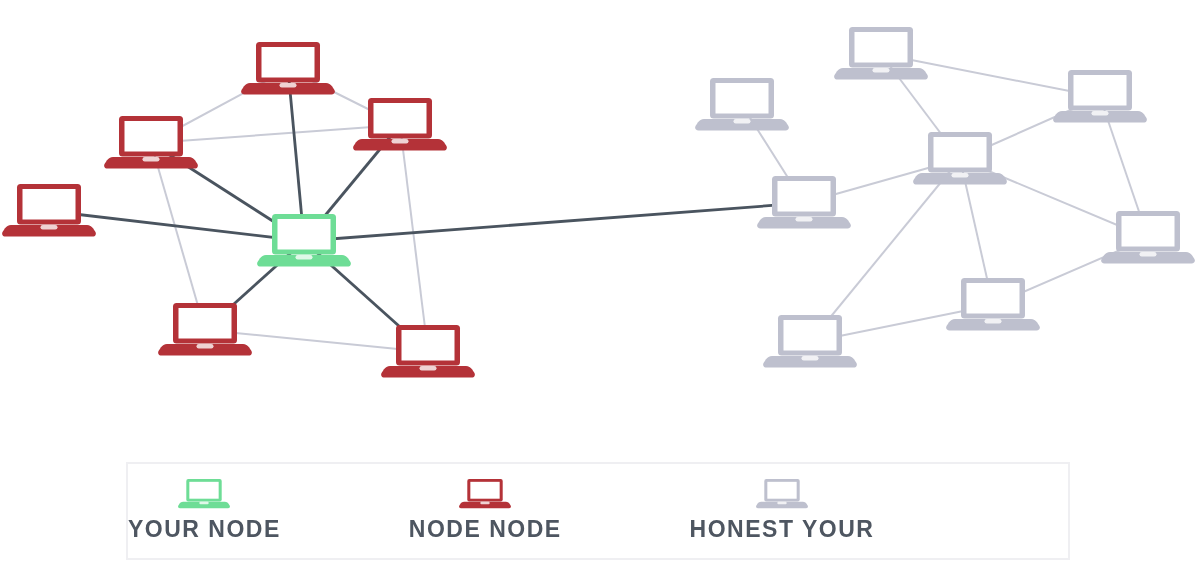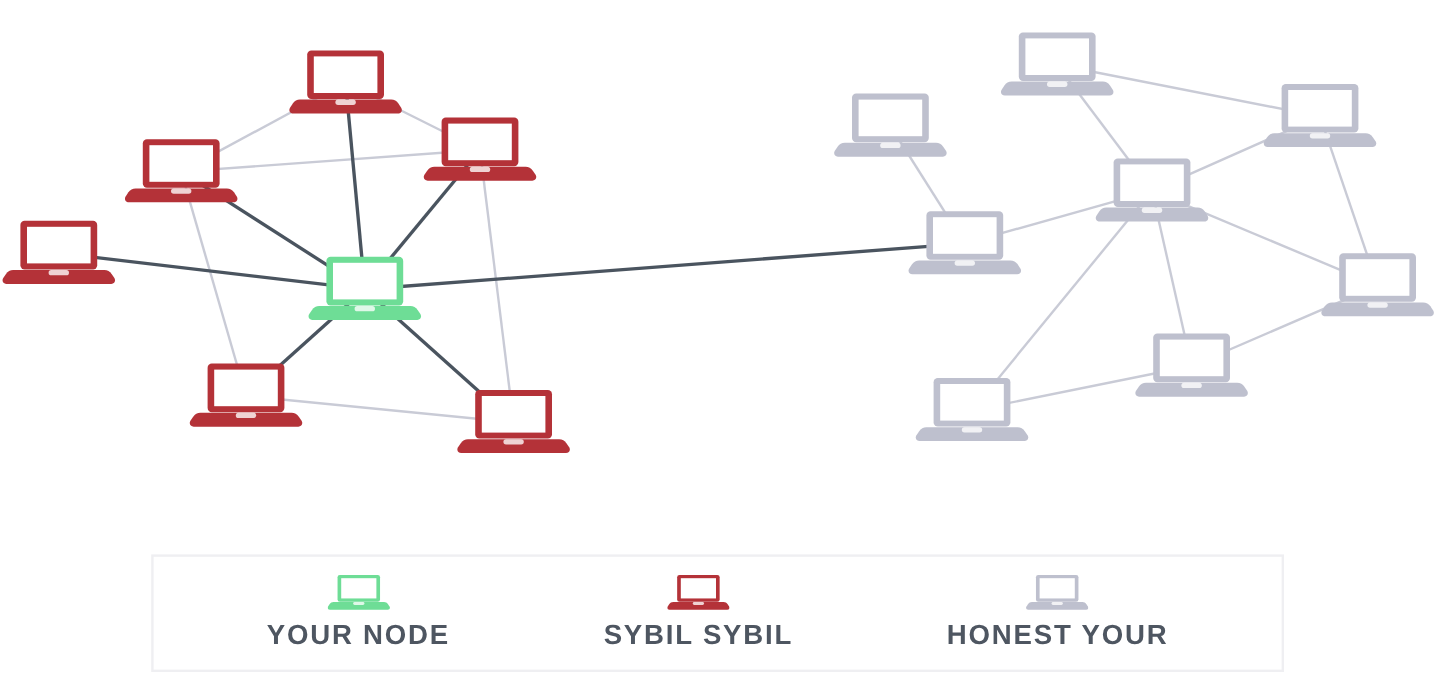--- a/index.html
+++ b/index.html
@@ -5,21 +5,21 @@
   html,body{margin:0;padding:0;background:#ffffff;}
   body{
     width:1200px;height:573px;position:relative;overflow:hidden;
     font-family:"Liberation Sans", sans-serif;
   }
   .stage{position:absolute;inset:0;}
   #network{position:absolute;left:0;top:0;}
   .legend{
     position:absolute;left:126px;top:462px;width:944px;height:98px;
     box-sizing:border-box;border:2px solid #efeff2;background:#ffffff;
-    display:flex;align-items:center;justify-content:center;gap:128px;
+    display:flex;align-items:center;gap:128px;
   }
   .legend-item{display:flex;flex-direction:column;align-items:center;gap:7px;}
   .legend-label{
     font-size:23px;font-weight:700;letter-spacing:1.5px;color:#4e5661;
     white-space:nowrap;
   }
   .legend-icon{line-height:0;}
 </style>
 </head>
 <body>
@@ -159,21 +159,21 @@
     </div>
     <div class="legend-item">
       <span class="legend-icon"><svg viewBox="0 0 94 54" width="52" height="30">
             <g>
               <rect x="15" y="0" width="64" height="40.5" rx="3.5" fill="#b43238"></rect>
               <rect x="20.5" y="5" width="53" height="30.5" fill="#ffffff"></rect>
               <path d="M9 41 L85 41 C87.5 41 89.6 42.3 91 44.3 L93.3 47.7 C94.7 49.9 93.4 52.6 90.6 52.6 L3.4 52.6 C0.6 52.6 -0.7 49.9 0.7 47.7 L3 44.3 C4.4 42.3 6.5 41 9 41 Z" fill="#b43238"></path>
               <rect x="38.5" y="41" width="17" height="4.4" rx="2.2" fill="rgba(255,255,255,0.78)"></rect>
             </g>
           </svg></span>
-      <span class="legend-label">SYBIL SYBIL</span>
+      <span class="legend-label">NODE NODE</span>
     </div>
     <div class="legend-item">
       <span class="legend-icon"><svg viewBox="0 0 94 54" width="52" height="30">
             <g>
               <rect x="15" y="0" width="64" height="40.5" rx="3.5" fill="#bec0ce"></rect>
               <rect x="20.5" y="5" width="53" height="30.5" fill="#ffffff"></rect>
               <path d="M9 41 L85 41 C87.5 41 89.6 42.3 91 44.3 L93.3 47.7 C94.7 49.9 93.4 52.6 90.6 52.6 L3.4 52.6 C0.6 52.6 -0.7 49.9 0.7 47.7 L3 44.3 C4.4 42.3 6.5 41 9 41 Z" fill="#bec0ce"></path>
               <rect x="38.5" y="41" width="17" height="4.4" rx="2.2" fill="rgba(255,255,255,0.78)"></rect>
             </g>
           </svg></span>

